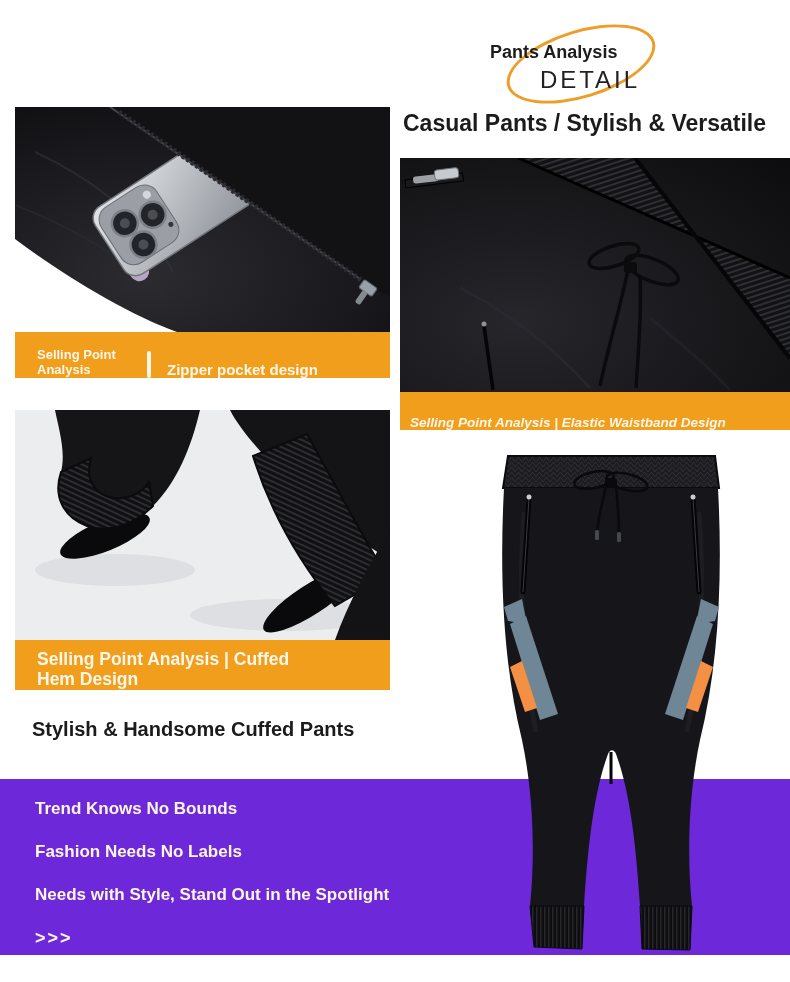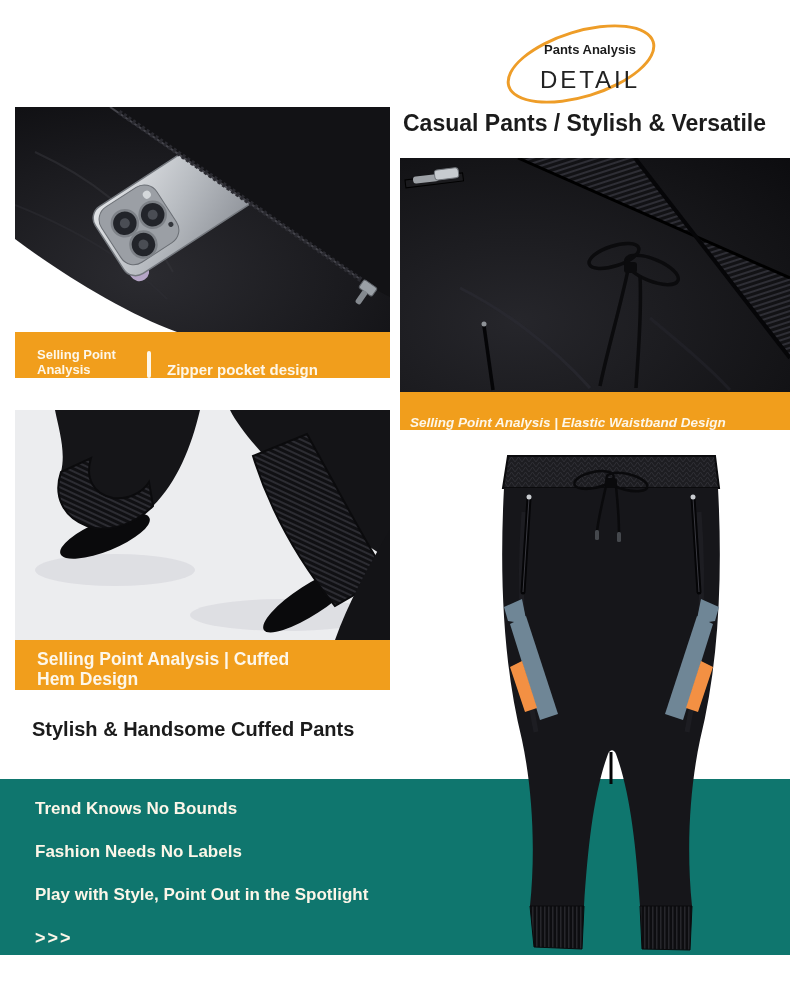--- a/index.html
+++ b/index.html
@@ -3,22 +3,22 @@
 <meta charset="utf-8">
 <style>
   * { margin:0; padding:0; box-sizing:border-box; }
   html,body { background:#ffffff; font-family:"Liberation Sans", sans-serif; }
   .page { position:relative; width:790px; height:982px; margin:0 auto; background:#fff; overflow:hidden; }
 
   
   .badge { position:absolute; left:480px; top:18px; width:220px; height:96px; }
   .badge-ellipse { position:absolute; left:24px; top:12px; width:154px; height:68px;
     border:3px solid #EE9D28; border-radius:50%; transform:rotate(-17deg); }
-  .badge-label { position:absolute; left:10px; top:24px; width:200px; text-align:center;
-    font-size:13px; font-weight:bold; color:#1c1c1c; }
+  .badge-label { position:absolute; left:10px; top:24px; width:200px; text-align:left;
+    font-size:18px; font-weight:bold; color:#1c1c1c; }
   .badge-title { position:absolute; left:10px; top:48px; width:200px; text-align:center;
     font-size:24px; font-weight:400; letter-spacing:3px; color:#222; }
 
   .h-casual { position:absolute; left:403px; top:110px; font-size:23px; font-weight:bold; color:#1b1b1b; }
   .h-cuffed { position:absolute; left:32px; top:718px; font-size:20px; font-weight:bold; color:#1b1b1b; }
 
   
   .photo { position:absolute; overflow:hidden; }
   .photo svg { display:block; }
   .photo-1 { left:15px; top:107px; width:375px; height:225px; }
@@ -30,21 +30,21 @@
   .banner-1 { left:15px; top:332px; width:375px; height:46px; }
   .banner-1 .prefix { margin-left:22px; width:104px; font-size:13px; font-weight:bold; line-height:1.15; }
   .banner-1 .divider { width:4px; height:27px; background:#FDF7EA; border-radius:2px; margin:0 16px 0 6px; }
   .banner-1 .label { font-size:15px; font-weight:bold; }
   .banner-2 { left:400px; top:392px; width:390px; height:38px; }
   .banner-2 .label { margin-left:10px; font-size:13.5px; font-weight:bold;font-style:italic; }
   .banner-3 { left:15px; top:640px; width:375px; height:50px; }
   .banner-3 .label { margin-left:22px; width:288px; font-size:17.5px; font-weight:bold; line-height:1.18; }
 
   
-  .promo { position:absolute; left:0; top:779px; width:790px; height:176px; background:#0f766e;
+  .promo { position:absolute; left:0; top:779px; width:790px; height:176px; background:#6d28d9;
     padding:20px 13px 0 35px; color:#FCF6E8; z-index:1; }
   .promo p { font-size:17px; font-weight:bold; margin-bottom:23px; }
   .promo .arrows { font-size:18px; font-weight:bold; letter-spacing:2px; }
 
   
   .joggers { position:absolute; left:494px; top:452px; width:235px; height:500px; z-index:5; }
 </style>
 </head>
 <body>
 
@@ -176,21 +176,21 @@
 
   <div class="banner banner-3">
     <div class="label">Selling Point Analysis | Cuffed Hem Design</div>
   </div>
 
   <div class="h-cuffed">Stylish &amp; Handsome Cuffed Pants</div>
 
   <div class="promo">
     <p>Trend Knows No Bounds</p>
     <p>Fashion Needs No Labels</p>
-    <p>Play with Style, Point Out in the Spotlight</p>
+    <p>Needs with Style, Stand Out in the Spotlight</p>
     <div class="arrows">&gt;&gt;&gt;</div>
   </div>
 
   <div class="joggers">
     <svg width="235" height="500" viewBox="0 0 235 500">
       <defs>
         <pattern id="wtex" width="7" height="5" patternUnits="userSpaceOnUse">
           <rect width="7" height="5" fill="#1d1d21"></rect>
           <path d="M0,5 L3.5,0 L7,5" stroke="#2e2e34" stroke-width="1" fill="none"></path>
         </pattern>

